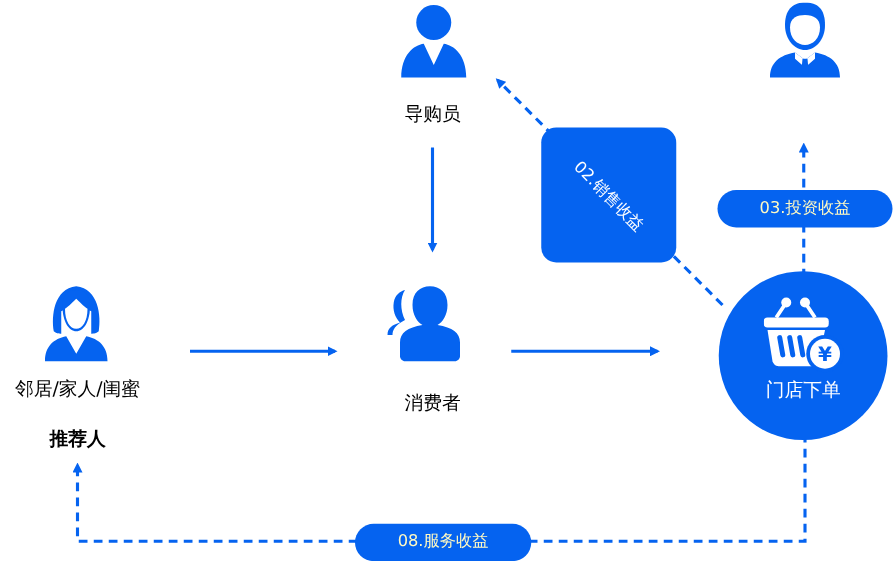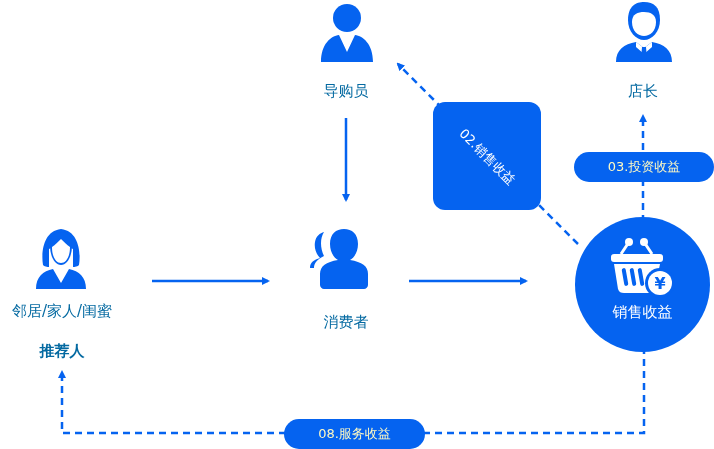--- a/index.html
+++ b/index.html
@@ -1,20 +1,20 @@
 <!DOCTYPE html>
 <html><head>
 <meta charset="utf-8">
 <style>
   html, body { margin: 0; padding: 0; background: #ffffff; }
   body { width: 714px; height: 449px; position: relative; overflow: hidden;
          font-family: "DejaVu Sans", "Liberation Sans", sans-serif; }
   .stage { position: absolute; left: 0; top: 0; width: 714px; height: 449px; }
   svg.lines { position: absolute; left: 0; top: 0; }
-  .label { position: absolute; color: #0369a1; font-size: 15px; text-align: center; white-space: nowrap; }
+  .label { position: absolute; color: #000000; font-size: 15px; text-align: center; white-space: nowrap; }
   .icon { position: absolute; }
   .pill { position: absolute; background: #0563f0; color: #fef9c3; font-size: 13px;
           border-radius: 15px; text-align: center; white-space: nowrap; }
   .square { position: absolute; background: #0563f0; border-radius: 12px; }
   .square-text { position: absolute; color: #fff; font-size: 13px; white-space: nowrap;
                  transform-origin: center center; }
   .circle { position: absolute; background: #0563f0; border-radius: 50%; }
   .circle-text { position: absolute; color: #fff; font-size: 15px; text-align: center; white-space: nowrap; }
 </style>
 </head>
@@ -49,21 +49,20 @@
   </svg>
   <div class="label" style="left:306px;top:82px;width:80px;">导购员</div>
 
   <svg class="icon" style="left:614px;top:2px;" width="60" height="62" viewBox="0 0 60 62">
     <path d="M14,18 C14,4 22,0 30,0 C40,0 46,5 46,18 C46,30 38,38 30,38 C22,38 14,30 14,18 Z" fill="#0563f0"></path>
     <path d="M18,20 C18,12 24,10 30,10 C37,10 42,13 42,20 C42,29 36,34 30,34 C24,34 18,29 18,20 Z" fill="#ffffff"></path>
     <path d="M2,60 C2,48 10,42 22,40 L30,46 L38,40 C50,42 58,48 58,60 Z" fill="#0563f0"></path>
     <path d="M22,40 L30,46 L38,40 L38,45 L30,52 L22,45 Z" fill="#ffffff"></path>
     <path d="M28,45 L32,45 L33,56 L30,59 L27,56 Z" fill="#0563f0"></path>
   </svg>
-  <div class="label" style="left:603px;top:82px;width:80px;">店长</div>
 
   <div class="square" style="left:433px;top:102px;width:108px;height:108px;">
     <div class="square-text" style="left:4px;top:46px;width:100px;text-align:center;transform:rotate(45deg);">02.销售收益</div>
   </div>
 
   <div class="pill" style="left:574px;top:152px;width:140px;height:30px;line-height:30px;">03.投资收益</div>
 
   <svg class="icon" style="left:33px;top:225px;" width="56" height="65" viewBox="0 0 56 65">
     <path d="M10,40 C8,28 10,6 28,4 C46,6 48,28 46,40 C44,42 40,42 40,42 L40,24 C36,22 30,18 28,14 C26,18 20,22 16,24 L16,42 C16,42 12,42 10,40 Z" fill="#0563f0"></path>
     <path d="M17,20 C17,10 22,7 28,7 C34,7 39,10 39,20 C39,32 34,40 28,40 C22,40 17,32 17,20 Z" fill="#0563f0"></path>
@@ -86,18 +85,18 @@
       <path d="M18,5 L10,17 M33,5 L41,17" stroke="#ffffff" stroke-width="3"></path>
       <rect x="0" y="17" width="52" height="8" rx="3" fill="#ffffff"></rect>
       <path d="M3,27 L49,27 L44,52 C43,55 41,56 38,56 L13,56 C10,56 8,55 7,52 Z" fill="#ffffff"></path>
       <rect x="12" y="31" width="4" height="18" rx="2" fill="#0563f0" transform="rotate(-10 14 40)"></rect>
       <rect x="20" y="31" width="4" height="18" rx="2" fill="#0563f0" transform="rotate(-10 22 40)"></rect>
       <rect x="28" y="31" width="4" height="18" rx="2" fill="#0563f0" transform="rotate(-10 30 40)"></rect>
       <circle cx="49" cy="46" r="15" fill="#0563f0"></circle>
       <circle cx="49" cy="46" r="12" fill="#ffffff"></circle>
       <text x="49" y="52" text-anchor="middle" font-size="16" font-weight="bold" fill="#0563f0" font-family="DejaVu Sans, sans-serif">¥</text>
     </svg>
-    <div class="circle-text" style="left:0;top:86px;width:135px;">销售收益</div>
+    <div class="circle-text" style="left:0;top:86px;width:135px;">门店下单</div>
   </div>
 
   <div class="pill" style="left:284px;top:419px;width:141px;height:30px;line-height:30px;">08.服务收益</div>
 
 </div>
 
 </body></html>

